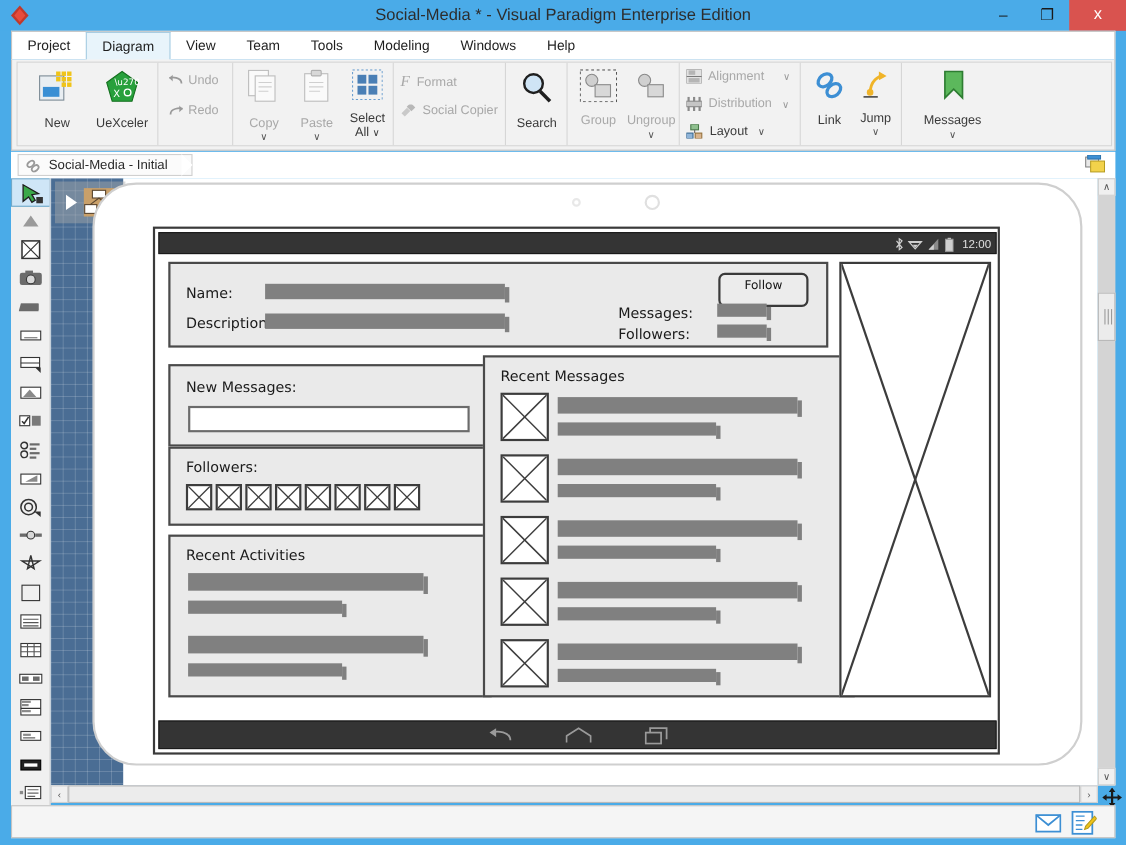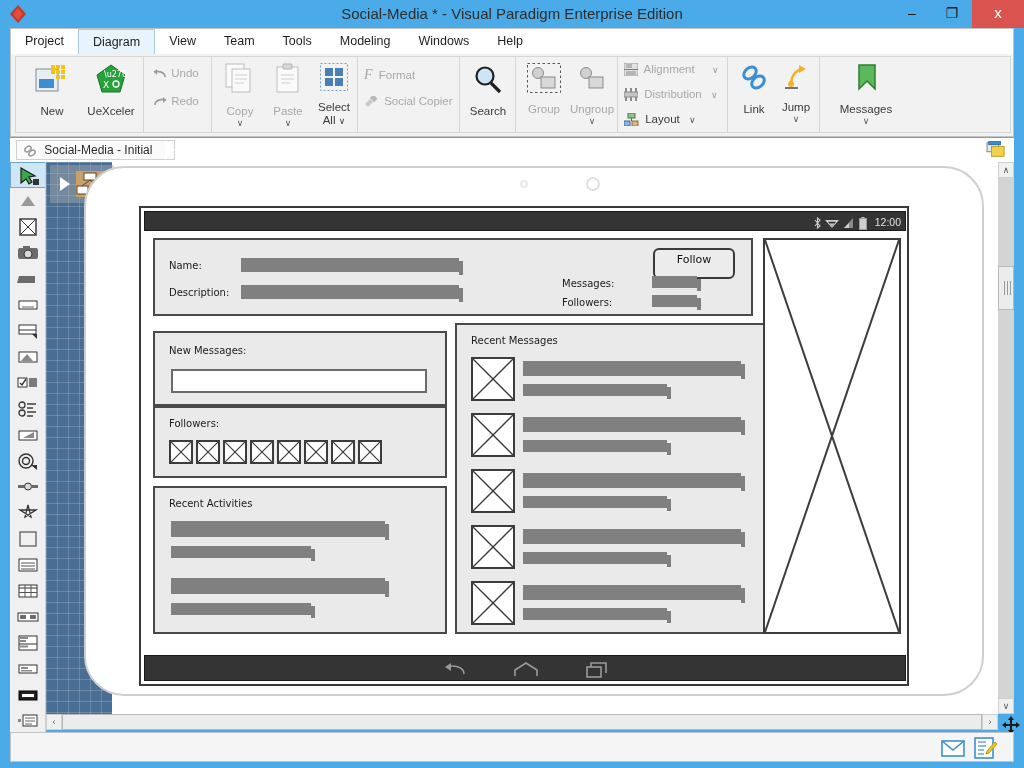--- a/index.html
+++ b/index.html
@@ -211,21 +211,21 @@
 
   
   .wf-panel {
     position: absolute;
     background: #eaeaea;
     border: 2px solid #4a4a4a;
   }
   .wf-label {
     position: absolute;
     font-family: "DejaVu Sans", sans-serif;
-    font-size: 10px; color: #1a1a1a;
+    font-size: 13px; color: #1a1a1a;
     white-space: nowrap;
   }
   .gbar { position: absolute; background: #808080; }
   .gbar::after {
     content: ""; position: absolute; right: -4px; top: 3px;
     width: 4px; bottom: -3px; background: #808080;
   }
   .imgbox {
     position: absolute; background: #ffffff; border: 2px solid #3c3c3c;
   }
@@ -773,21 +773,21 @@
         </div>
 
         <div class="wf-panel" style="left:12px; top:278px; width:294px; height:148px;">
           <span class="wf-label" style="left:14px; top:10px;">Recent Activities</span>
           <div class="gbar" style="left:16px; top:33px; width:214px; height:16px;"></div>
           <div class="gbar" style="left:16px; top:58px; width:140px; height:12px;"></div>
           <div class="gbar" style="left:16px; top:90px; width:214px; height:16px;"></div>
           <div class="gbar" style="left:16px; top:115px; width:140px; height:12px;"></div>
         </div>
 
-        <div class="wf-panel" style="left:314px; top:115px; width:338px; height:311px;">
+        <div class="wf-panel" style="left:298px; top:115px; width:338px; height:311px;">
           <span class="wf-label" style="left:14px; top:10px;">Recent Messages</span>
           <div id="recent-messages-list" style="position:absolute; left:0; top:30px; width:298px;">
               <div style="position: relative; height: 56px;">
                 <div class="imgbox" style="left:14px;top:2px;width:44px;height:44px;">
                   <svg viewBox="0 0 44 44" preserveAspectRatio="none" style="position:absolute;left:0;top:0;width:100%;height:100%">
                     <line x1="0" y1="0" x2="44" y2="44" stroke="#3c3c3c" stroke-width="1.5"></line>
                     <line x1="44" y1="0" x2="0" y2="44" stroke="#3c3c3c" stroke-width="1.5"></line>
                   </svg>
                 </div>
                 <div class="gbar" style="left:66px;top:6px;width:218px;height:15px;"></div>

